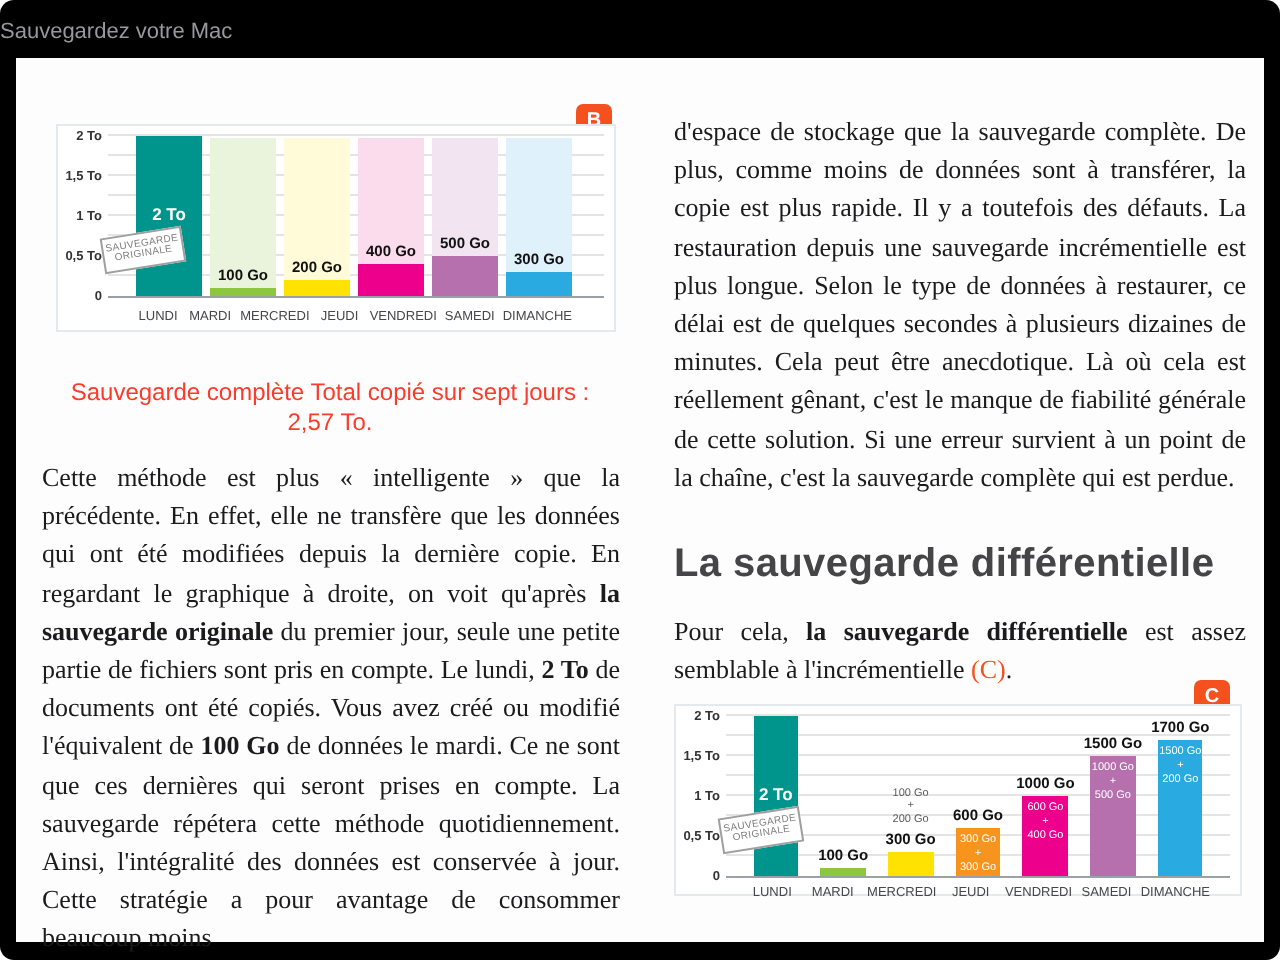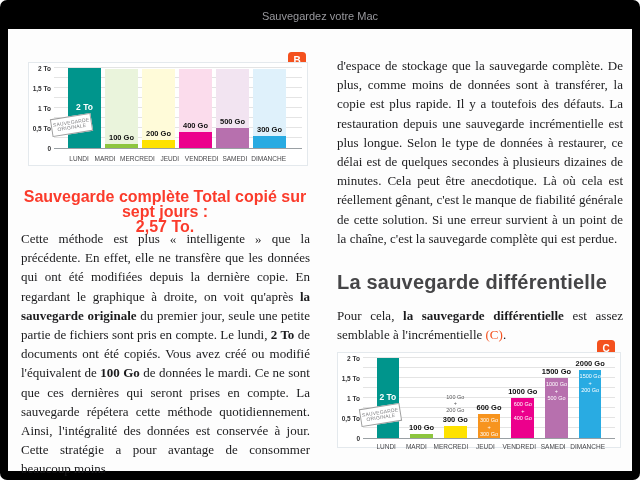--- a/index.html
+++ b/index.html
@@ -1,32 +1,32 @@
 <!DOCTYPE html>
 <html><head>
 <meta charset="utf-8">
 <style>
   :root{ --accent:#F4511E; --caption-red:#FB3B2B; --ink:#1b1b1d; }
   *{margin:0;padding:0;box-sizing:border-box;}
   body{background:#fff;font-family:"Liberation Sans","DejaVu Sans",sans-serif;}
   #stage{position:relative;width:640px;height:480px;background:#000;border-radius:7px;overflow:hidden;}
-  .header-title{position:absolute;top:10px;left:0;width:100%;text-align:center;
+  .header-title{position:absolute;top:10px;left:0;width:100%;text-align:left;
     font-size:11px;color:#98989d;}
   .page{position:absolute;left:8px;top:29px;width:624px;height:442px;background:#FDFDFD;}
 
   
   .serif-para{position:absolute;font-family:"Liberation Serif","DejaVu Serif",serif;
     font-size:13px;line-height:19.2px;color:var(--ink);text-align:justify;}
   .b{font-weight:bold;}
   .accent{color:var(--accent);}
   #left-para{left:13px;top:200px;width:289px;}
   #right-para1{left:329px;top:27px;width:286px;}
   #right-para2{left:329px;top:277px;width:286px;}
   .figure-caption{position:absolute;left:10px;top:160px;width:294px;text-align:center;
-    color:var(--caption-red);font-weight:bold;font-size:16px;line-height:15px;}
+    color:var(--caption-red);font-weight:normal;font-size:12px;line-height:15px;}
   .section-heading{position:absolute;left:329px;top:242px;width:286px;
     font-weight:bold;font-size:20px;color:#454547;letter-spacing:.2px;}
 
   
   .chart{position:absolute;}
   #chartB{left:12px;top:22px;width:290px;height:142px;}
   #chartC{left:329px;top:311px;width:286px;height:112px;}
   .chart-badge{position:absolute;width:18px;height:17px;background:var(--accent);
     border-radius:3.5px;color:#fff;font-weight:bold;font-size:10px;line-height:17px;
     text-align:center;}
@@ -214,21 +214,21 @@
                 <div class="bar-label-above" style="bottom: 62px;">1500 Go</div>
                 <div class="bar" style="height: 60px; background: rgb(183, 112, 174);">
                   <div class="sum-note sum-inside">
                     <div>1000 Go</div>
                     <div>+</div>
                     <div>500 Go</div>
                   </div>
                 </div>
               </div>
               <div class="chart-column">
-                <div class="bar-label-above" style="bottom: 70px;">2000 Go</div>
+                <div class="bar-label-above" style="bottom: 70px;">1700 Go</div>
                 <div class="bar" style="height: 68px; background: rgb(41, 171, 226);">
                   <div class="sum-note sum-inside">
                     <div>1500 Go</div>
                     <div>+</div>
                     <div>200 Go</div>
                   </div>
                 </div>
               </div>
             </div>
           </div>

